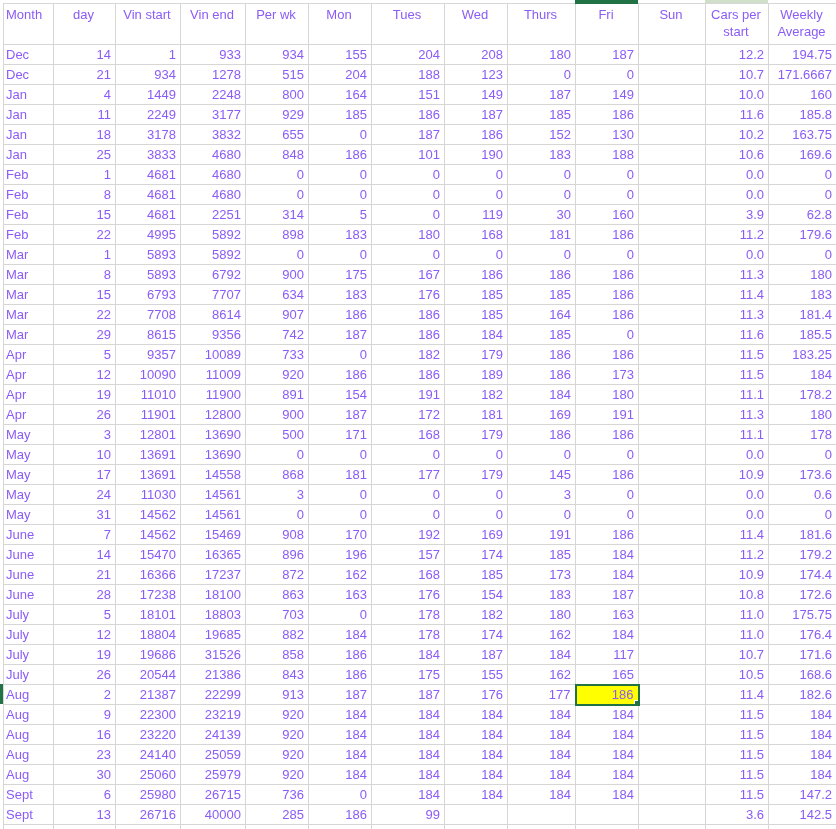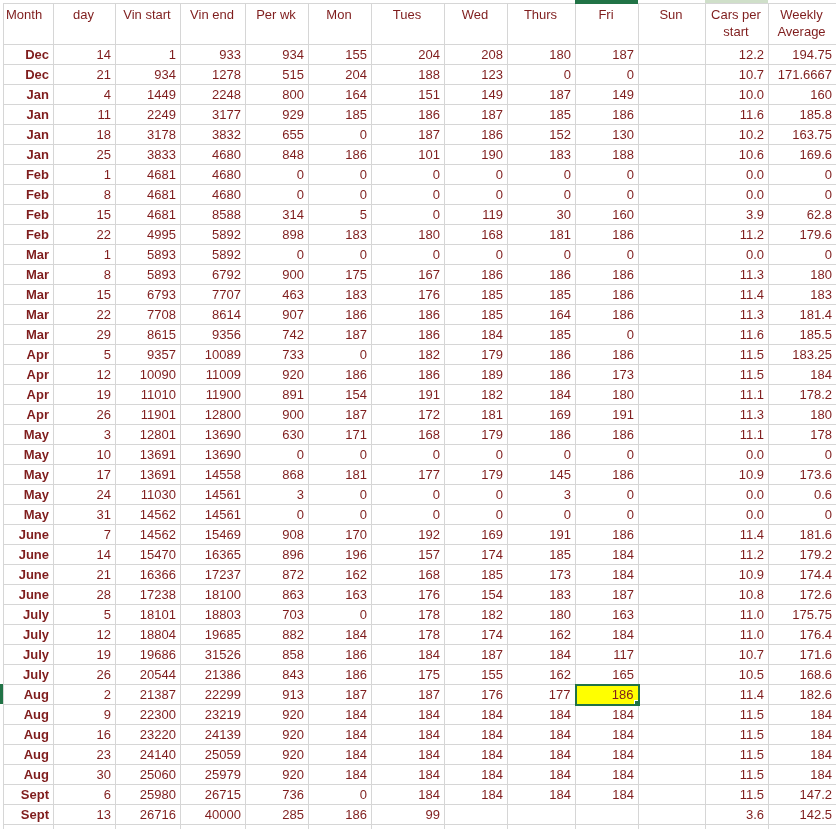--- a/index.html
+++ b/index.html
@@ -3,21 +3,21 @@
 <meta charset="utf-8">
 <style>
   html,body { margin:0; padding:0; background:#ffffff; }
   .sheet {
     position:relative;
     width:836px; height:829px;
     background:#ffffff;
     overflow:hidden;
     font-family:"Liberation Sans", sans-serif;
     font-size:13px;
-    color:#7f1d1d;
+    color:#8b5cf6;
     cursor:cell;
   }
   
   .top-strip { position:absolute; top:0; left:0; width:836px; height:3px; background:#ffffff; z-index:3; }
   .col-indicator { position:absolute; top:0; height:4px; z-index:4; }
   .col-highlight { position:absolute; top:0; height:3px; z-index:4; }
   .row-indicator { position:absolute; left:0; width:3px; z-index:4; }
 
   table.grid {
     position:absolute; left:3px; top:3px;
@@ -42,21 +42,21 @@
     line-height:17px;
     padding-top:2px;
   }
   .grid thead th.al-left { text-align:left; }
   .grid tbody td {
     height:20px;
     text-align:right;
     white-space:nowrap;
     vertical-align:middle;
   }
-  .grid tbody td.al-center { text-align:right;font-weight:bold; }
+  .grid tbody td.al-center { text-align:left; }
   .grid td.selected {
     border:2px solid #217346;
     position:relative;
   }
   .grid td.selected::after {
     content:"";
     position:absolute;
     right:-3px; bottom:-3px;
     width:5px; height:5px;
     border:1px solid #ffffff;
@@ -224,21 +224,21 @@
           <td>0</td>
           <td>0</td>
           <td></td>
           <td>0.0</td>
           <td>0</td>
         </tr>
         <tr>
           <td class="al-center">Feb</td>
           <td>15</td>
           <td>4681</td>
-          <td>8588</td>
+          <td>2251</td>
           <td>314</td>
           <td>5</td>
           <td>0</td>
           <td>119</td>
           <td>30</td>
           <td>160</td>
           <td></td>
           <td>3.9</td>
           <td>62.8</td>
         </tr>
@@ -285,21 +285,21 @@
           <td>186</td>
           <td></td>
           <td>11.3</td>
           <td>180</td>
         </tr>
         <tr>
           <td class="al-center">Mar</td>
           <td>15</td>
           <td>6793</td>
           <td>7707</td>
-          <td>463</td>
+          <td>634</td>
           <td>183</td>
           <td>176</td>
           <td>185</td>
           <td>185</td>
           <td>186</td>
           <td></td>
           <td>11.4</td>
           <td>183</td>
         </tr>
         <tr>
@@ -390,21 +390,21 @@
           <td>191</td>
           <td></td>
           <td>11.3</td>
           <td>180</td>
         </tr>
         <tr>
           <td class="al-center">May</td>
           <td>3</td>
           <td>12801</td>
           <td>13690</td>
-          <td>630</td>
+          <td>500</td>
           <td>171</td>
           <td>168</td>
           <td>179</td>
           <td>186</td>
           <td>186</td>
           <td></td>
           <td>11.1</td>
           <td>178</td>
         </tr>
         <tr>

